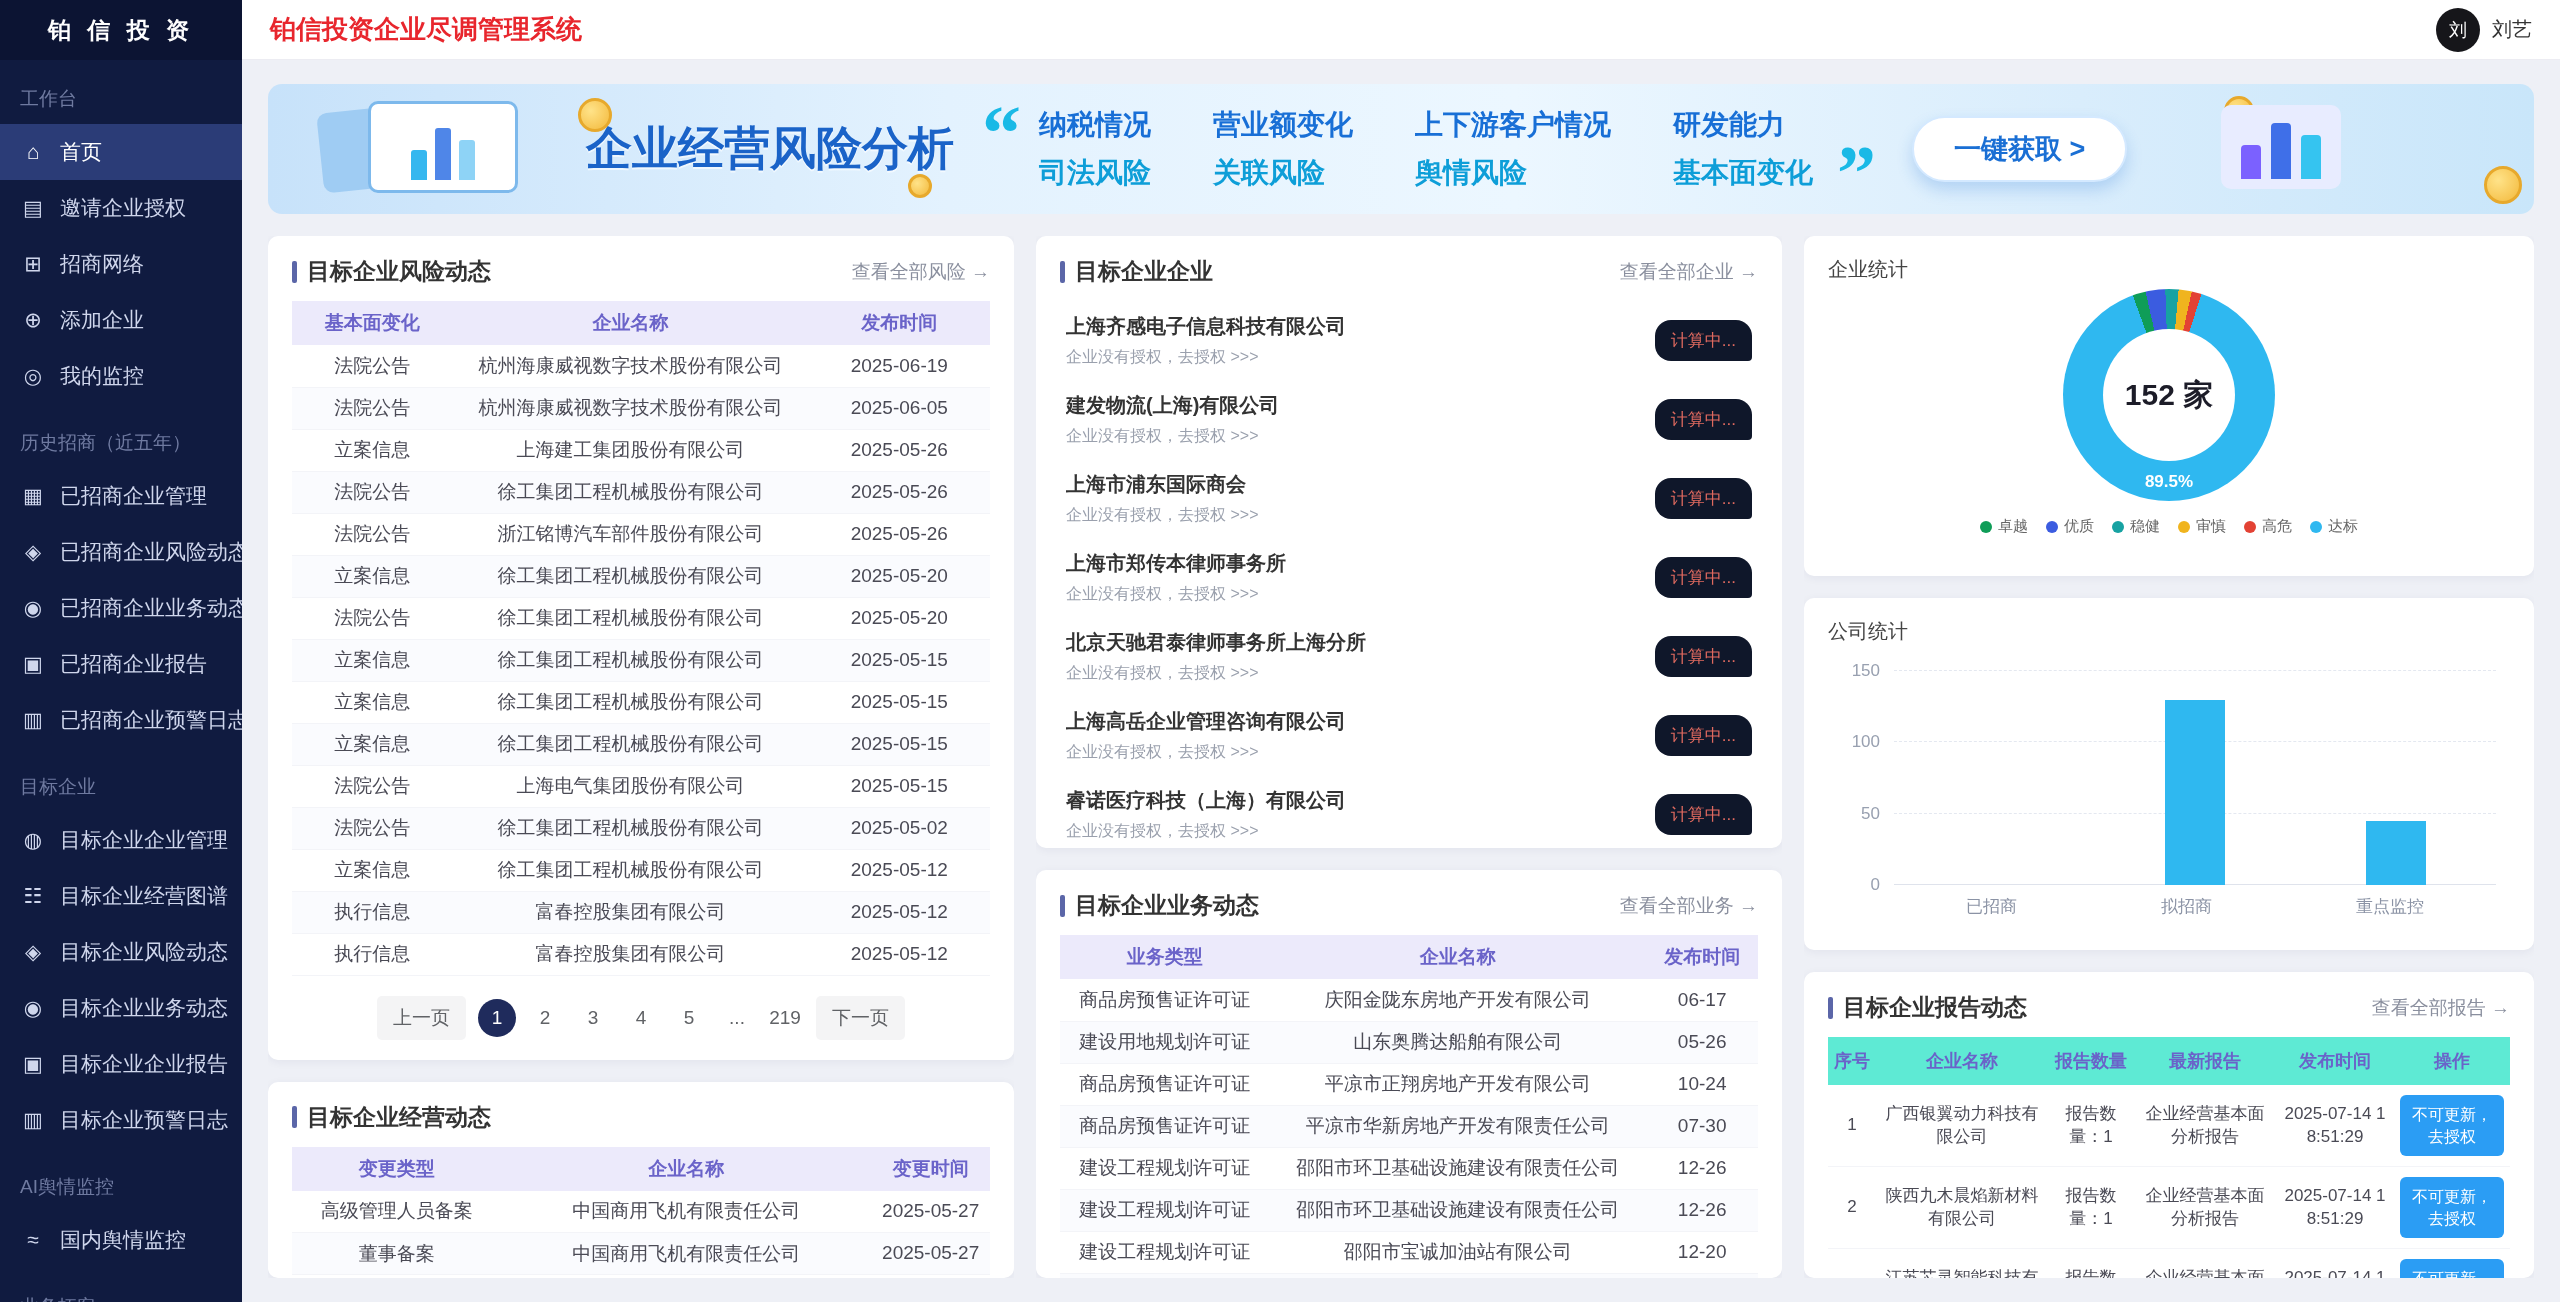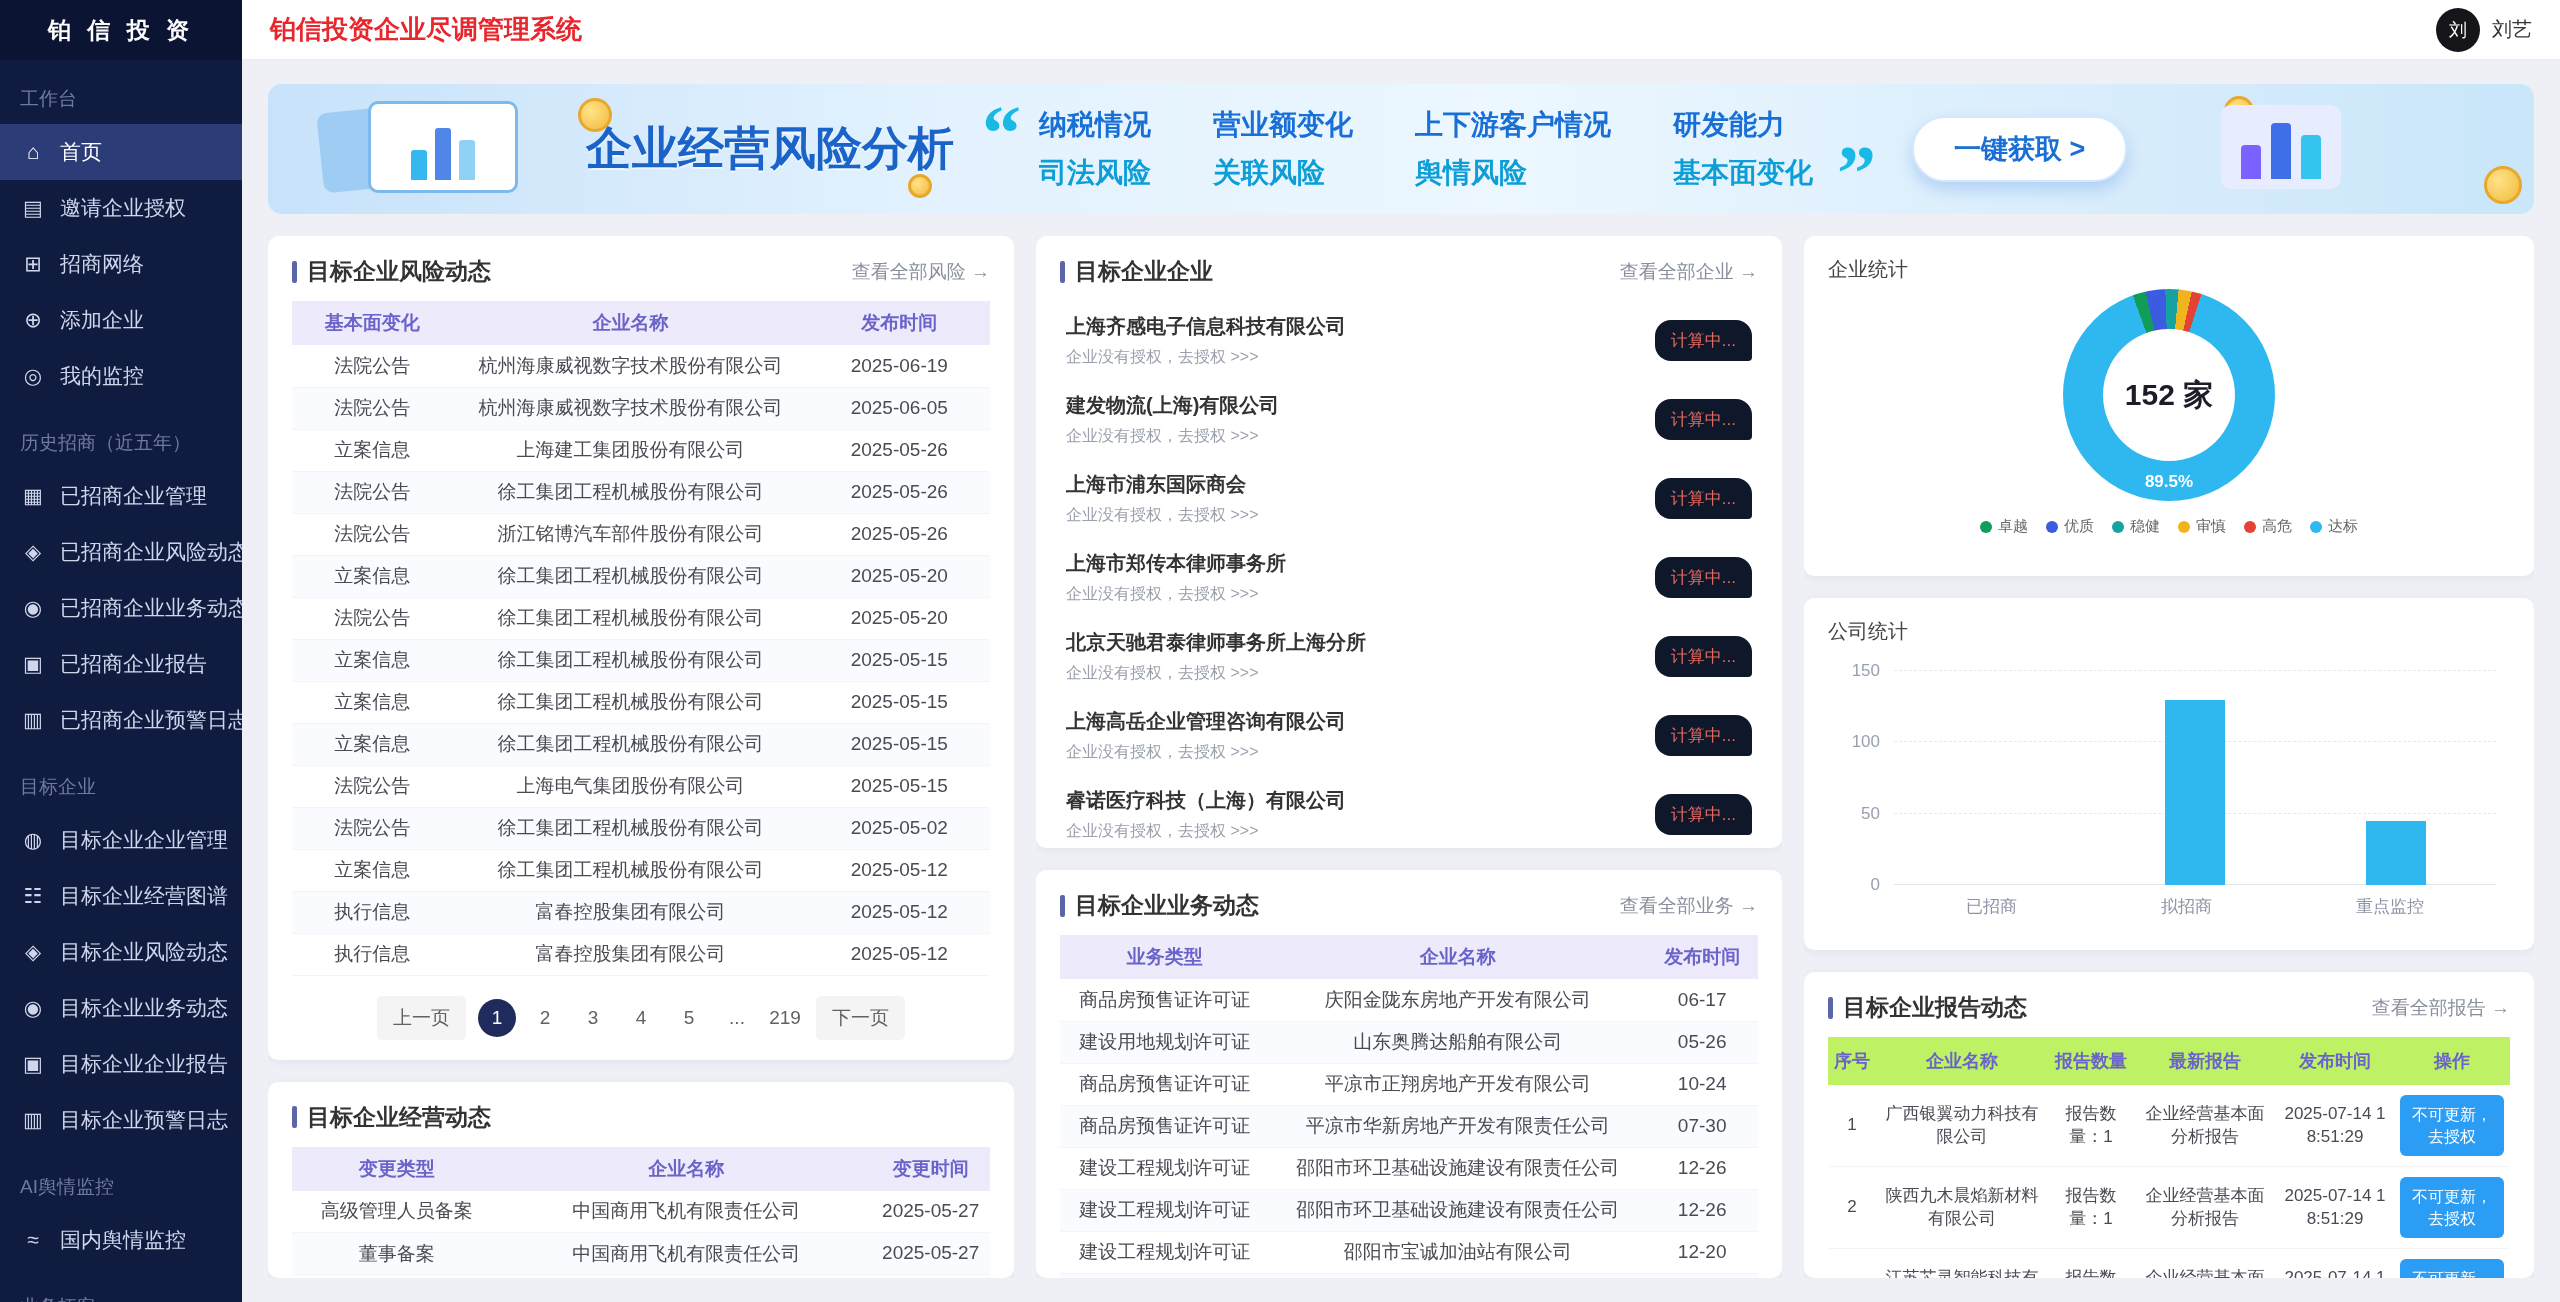--- a/index.html
+++ b/index.html
@@ -125,21 +125,21 @@
   .gridline.axis { border-top:1px solid #dfe3ec; }
   .gl0 { bottom:0; } .gl1 { bottom:33.33%; } .gl2 { bottom:66.67%; } .gl3 { bottom:100%; }
   .ytick { position:absolute; right:calc(100% + 14px); top:-10px; font-size:17px; color:#98a0b0; }
   .bars { position:absolute; inset:0; display:flex; align-items:flex-end; justify-content:space-around; }
   .bar-col { width:60px; display:flex; align-items:flex-end; height:100%; }
   .bar-fill { width:60px; background:#2fb8f0; }
   .x-labels { display:flex; justify-content:space-around; margin:10px 14px 0 66px; }
   .x-label { font-size:17px; color:#8b93a5; }
 
   
-  .report-table thead th { background:#bef264; color:#6a63c9; font-size:18px; font-weight:bold;
+  .report-table thead th { background:#5eead4; color:#6a63c9; font-size:18px; font-weight:bold;
     height:48px; text-align:center; }
   .report-table { width:100%; border-collapse:collapse; table-layout:fixed; }
   .report-table tbody td { font-size:17px; color:#4a4a55; text-align:center; padding:10px 4px;
     line-height:1.35; word-break:break-all; }
   .report-table tbody tr { border-bottom:1px solid #f3f4f8; }
   .rp-no { width:48px; } .rp-name { width:172px; } .rp-count { width:86px; }
   .rp-report { width:142px; } .rp-time { width:118px; } .rp-action { width:116px; }
   .auth-btn { background:#2b9df4; color:#fff; border:none; border-radius:6px; font-size:16px;
     padding:9px 10px; line-height:1.35; cursor:pointer; font-family:inherit; width:104px; }
 </style>

